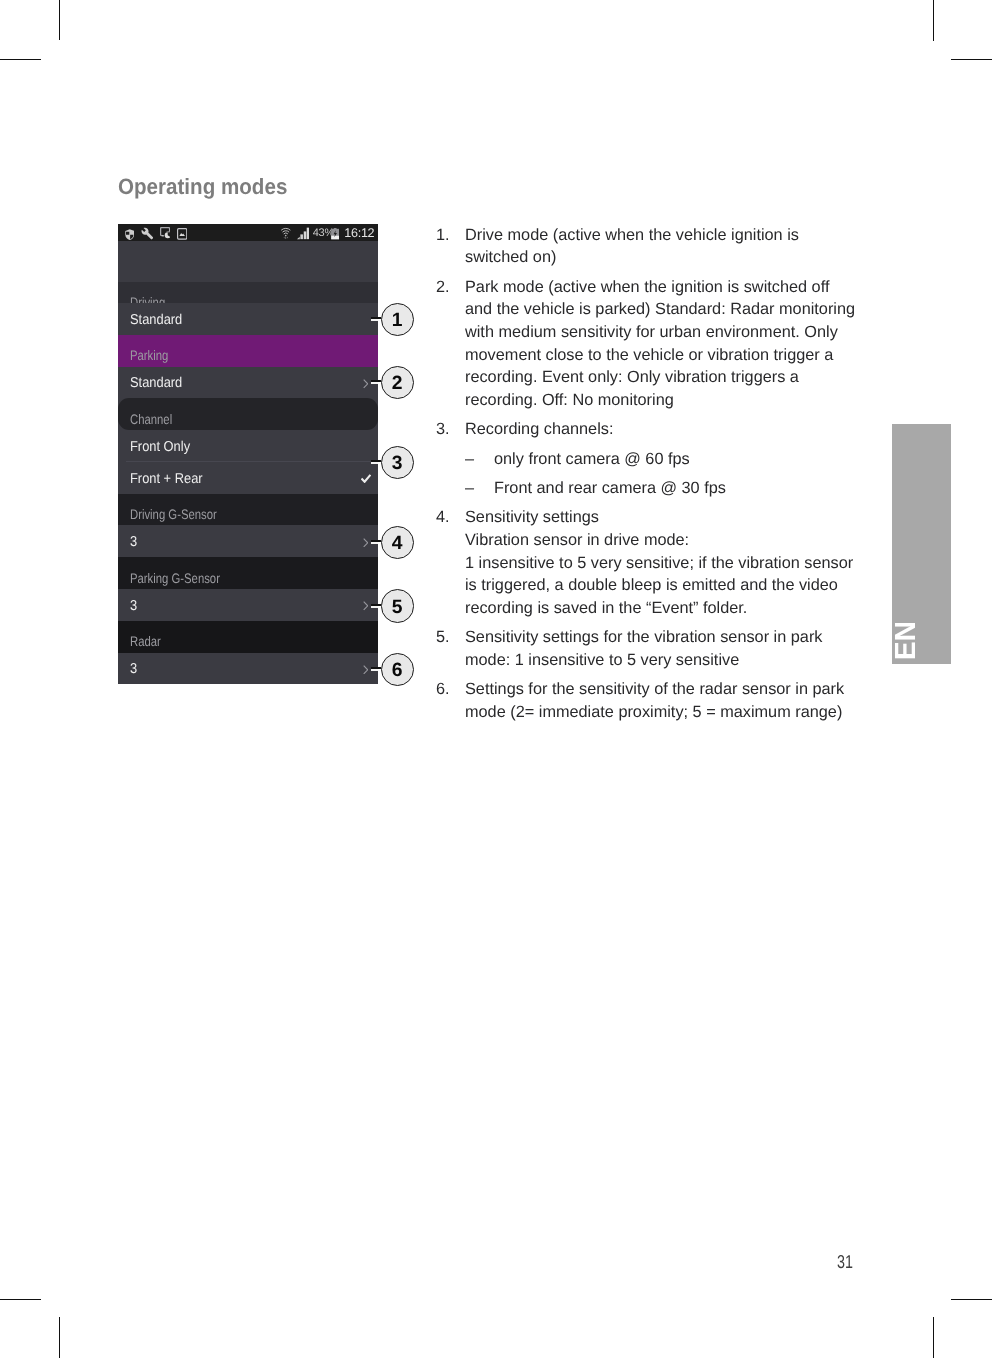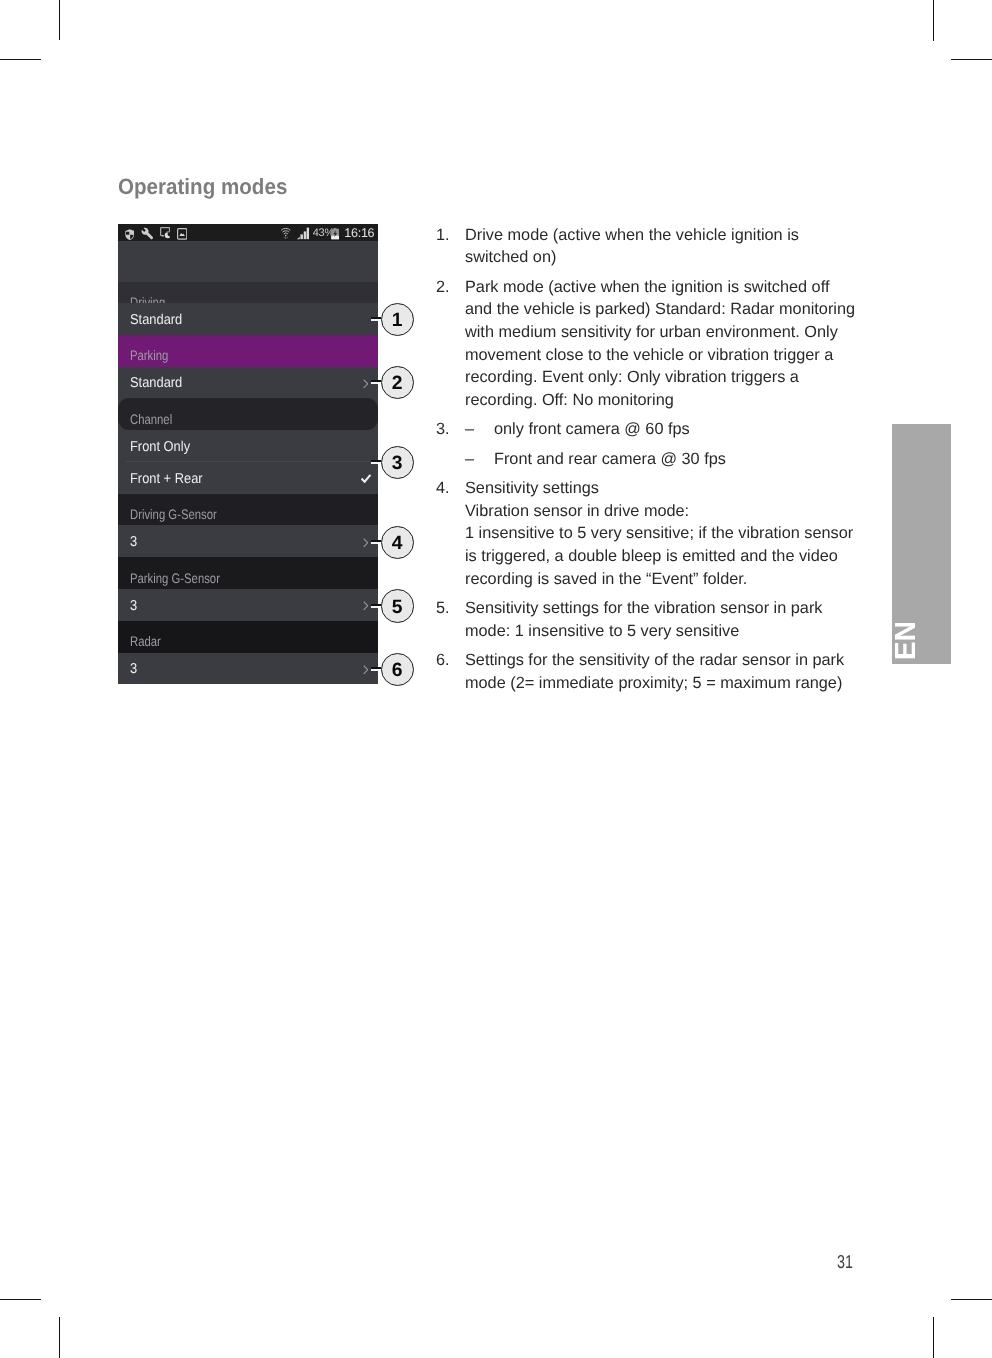--- a/index.html
+++ b/index.html
@@ -134,21 +134,21 @@
     </span>
     <span class="sb-pct" style="left:194.7px;top:3.2px;">43%</span>
     <span class="sbi" style="left:212.6px;top:2.6px;">
       <svg width="8.3" height="11.3" viewBox="0 0 42 57">
         <rect x="14" y="0" width="14" height="5" fill="#8f8f93"></rect>
         <rect x="1" y="4" width="40" height="53" fill="#8f8f93"></rect>
         <rect x="1" y="39" width="40" height="18" fill="#f0f0f0"></rect>
         <path d="M24 11 L13 32 h7 l-3 15 13-22 h-8 Z" fill="#1f1f1f"></path>
       </svg>
     </span>
-    <span class="sb-clock" style="left:226.3px;top:1.6px;">16:16</span>
+    <span class="sb-clock" style="left:226.3px;top:1.6px;">16:12</span>
   </div>
 
   <div id="listwrap">
       <div class="blk sec-head" style="top: 58px; height: 31.77px; background: rgb(47, 47, 53);">
         <span style="top: 14.285px;">Driving</span>
       </div>
       <div class="blk row" style="top: 79.1px; height: 31.77px;">
         <span class="lab" style="top: 9.585px;">Standard</span>
       </div>
       <div class="blk sec-head" style="top: 110.87px; height: 31.77px; background: #701a75;">
@@ -239,20 +239,21 @@
     <div class="li">
       <div class="num">1.</div>
       <div class="body">Drive mode (active when the vehicle ignition is switched on)</div>
     </div>
     <div class="li">
       <div class="num">2.</div>
       <div class="body">Park mode (active when the ignition is switched off and the vehicle is parked) Standard: Radar monitoring with medium sensitivity for urban environment. Only movement close to the vehicle or vibration trigger a recording. Event only: Only vibration triggers a recording. Off: No monitoring</div>
     </div>
     <div class="li">
       <div class="num">3.</div>
+      <div class="body">Recording channels:</div>
       <div class="sub">
         <div class="dash">–</div>
         <div class="body2">only front camera @ 60 fps</div>
       </div>
       <div class="sub">
         <div class="dash">–</div>
         <div class="body2">Front and rear camera @ 30 fps</div>
       </div>
     </div>
     <div class="li">

